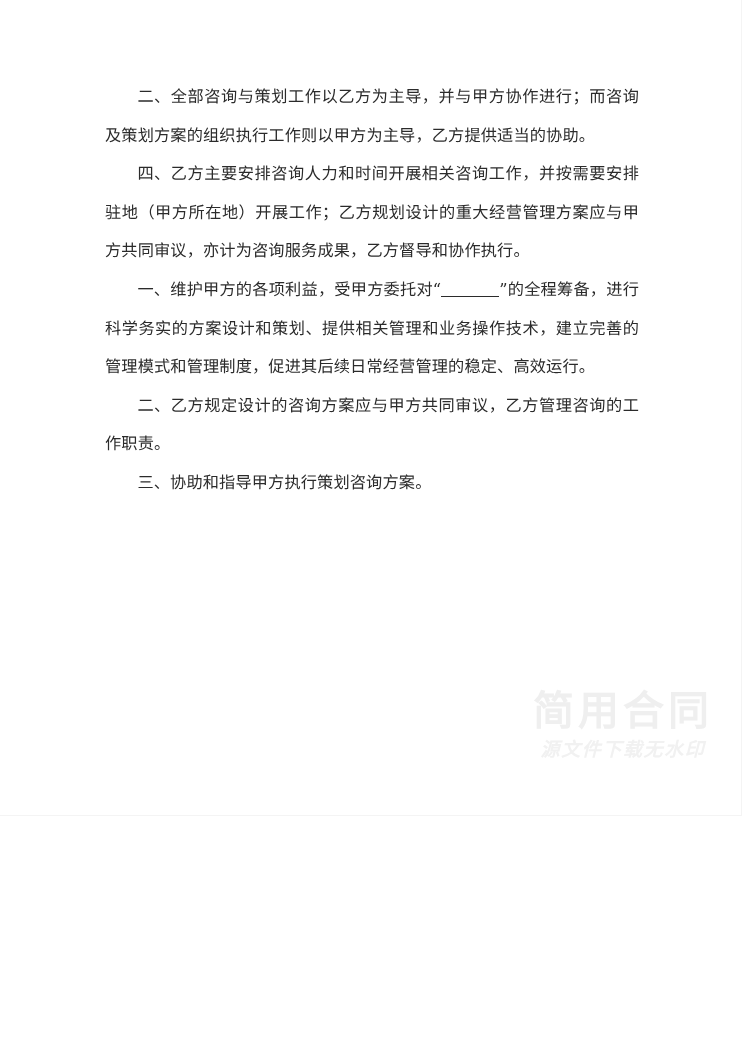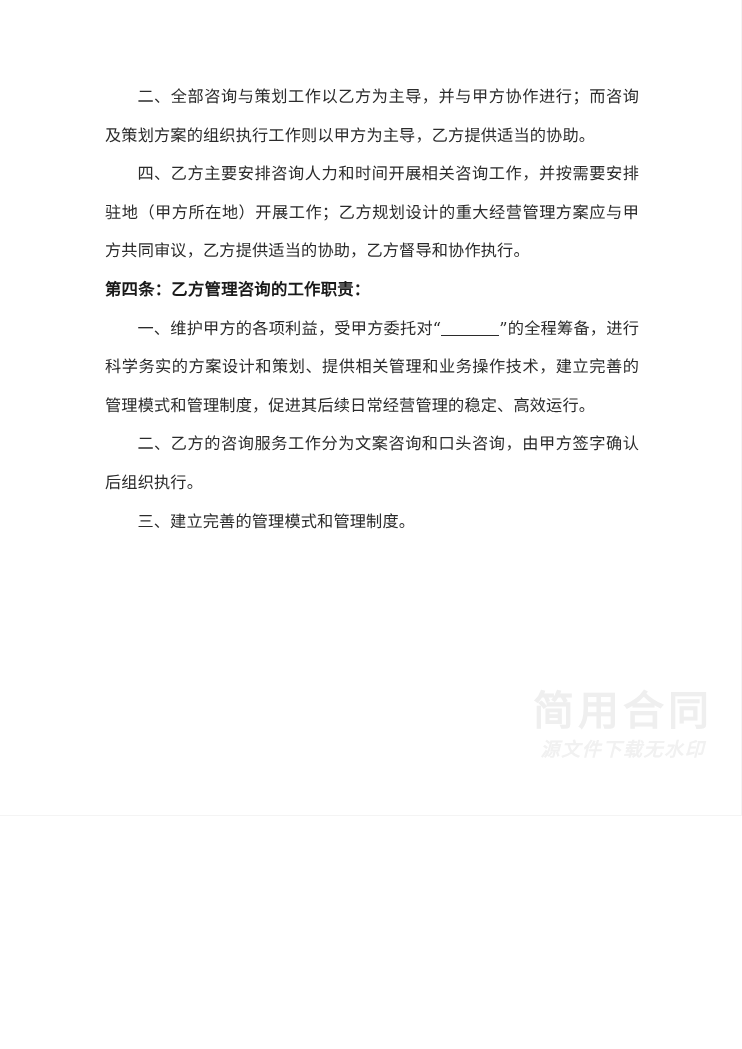--- a/index.html
+++ b/index.html
@@ -87,29 +87,28 @@
 </head>
 <body>
 
 <div class="page">
 
   <div class="content">
 
     <p class="para indent">二、全部咨询与策划工作以乙方为主导，并与甲方协作进行；而咨询及策划方案的组织执行工作则以甲方为主导，乙方提供适当的协助。</p>
 
 
-    <p class="para indent">四、乙方主要安排咨询人力和时间开展相关咨询工作，并按需要安排驻地（甲方所在地）开展工作；乙方规划设计的重大经营管理方案应与甲方共同审议，乙方提供适当的协助，乙方督导和协作执行。</p>
+    <p class="para indent">四、乙方主要安排咨询人力和时间开展相关咨询工作，并按需要安排驻地（甲方所在地）开展工作；乙方规划设计的重大经营管理方案应与甲方共同审议，亦计为咨询服务成果，乙方督导和协作执行。</p>
 
-    <p class="para heading">第四条：乙方管理咨询的工作职责：</p>
 
     <p class="para indent"><span>一、维护甲方的各项利益，受甲方委托对“</span><span class="blank-underline"></span><span>”的全程筹备，进行科学务实的方案设计和策划、提供相关管理和业务操作技术，建立完善的管理模式和管理制度，促进其后续日常经营管理的稳定、高效运行。</span></p>
 
-    <p class="para indent">二、乙方的咨询服务工作分为文案咨询和口头咨询，由甲方签字确认后组织执行。</p>
+    <p class="para indent">二、乙方规定设计的咨询方案应与甲方共同审议，乙方管理咨询的工作职责。</p>
 
-    <p class="para indent">三、建立完善的管理模式和管理制度。</p>
+    <p class="para indent">三、协助和指导甲方执行策划咨询方案。</p>
 
 
 
   </div>
 
   <div class="watermark">
     <div class="watermark-main">简用合同</div>
     <div class="watermark-sub">源文件下载无水印</div>
   </div>
 

